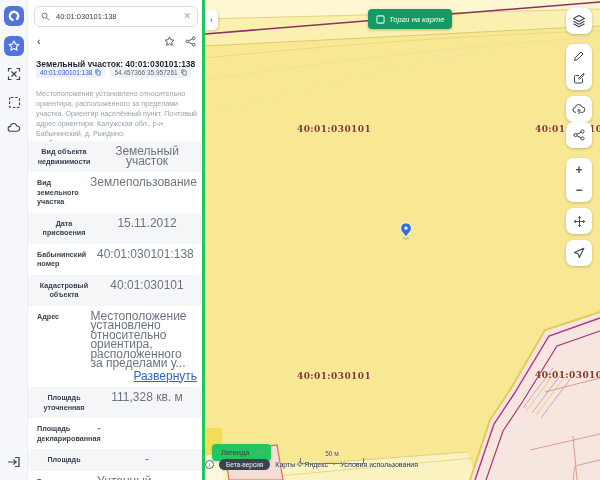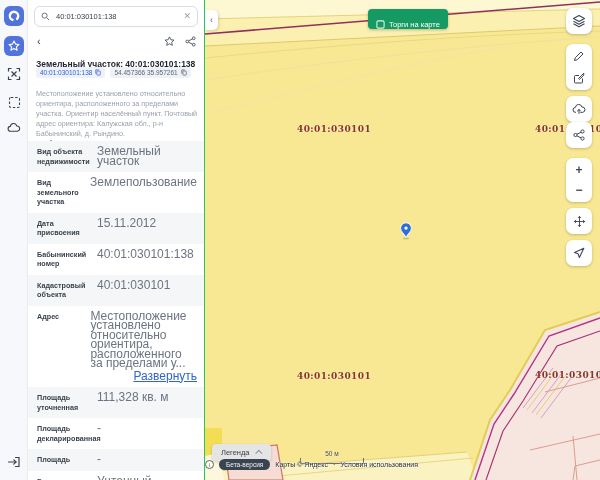--- a/index.html
+++ b/index.html
@@ -6,66 +6,66 @@
   *{box-sizing:border-box;font-family:"Liberation Sans",sans-serif;}
   #screen{position:relative;width:600px;height:480px;background:#fff;overflow:hidden;}
 
   
   #rail{position:absolute;left:0;top:0;width:28px;height:480px;background:#f6f8fb;border-right:1px solid #e9edf2;z-index:30;}
   .rail-btn{position:absolute;left:4px;width:20px;height:20px;border-radius:6px;display:flex;align-items:center;justify-content:center;}
   .rail-btn.blue{background:#5273dc;}
   .rail-ic{color:#39424e;}
 
   
-  #panel{position:absolute;left:28px;top:0;width:177px;height:480px;background:#fff;z-index:20;border-right:1px solid #22c55e;overflow:hidden;}
+  #panel{position:absolute;left:28px;top:0;width:177px;height:480px;background:#fff;z-index:20;border-right:3px solid #22c55e;overflow:hidden;}
   #searchbar{position:absolute;left:6px;top:6px;width:164px;height:21px;border:1px solid #d8dde4;border-radius:6px;background:#fff;display:flex;align-items:center;padding:0 6px;gap:4px;}
   #searchbar input{flex:1;border:none;outline:none;font-size:7.5px;color:#3a424d;background:transparent;min-width:0;}
   #search-clear{font-size:9px;color:#9aa2ac;cursor:pointer;line-height:1;}
   #subhead{position:absolute;left:0;top:33px;width:177px;height:16px;display:flex;align-items:center;justify-content:space-between;padding:0 9px;}
   #back-btn{font-size:11px;color:#39424e;line-height:1;cursor:pointer;}
   .subhead-right{display:flex;gap:10px;align-items:center;color:#4a535e;}
   #obj-title{position:absolute;left:8px;top:53px;width:165px;font-size:8.5px;font-weight:bold;color:#1b2430;white-space:nowrap;overflow:hidden;}
   #chips{position:absolute;left:8px;top:67px;display:flex;gap:5px;}
   .chip{display:flex;align-items:center;gap:3px;background:#eef1f6;border-radius:3px;padding:2px 4px;font-size:6.5px;white-space:nowrap;}
   .chip.link{color:#2f62d9;}
   .chip.coords{color:#5c6673;}
   #obj-desc{position:absolute;left:8px;top:82px;width:162px;font-size:7.2px;line-height:10px;color:#99a2ac;}
   #tabbar{position:absolute;left:0;top:133px;width:177px;border-bottom:1px solid #edf0f3;padding:0 8px;}
   #tab-info{display:inline-block;font-size:8.5px;font-weight:bold;color:#1c2530;padding-bottom:5px;border-bottom:2px solid #3565d8;}
   #fields{position:absolute;left:0;top:141px;width:177px;}
   .frow{display:flex;width:100%;}
-  .frow.alt{background:#f5f6f8;}
+  .frow.alt{background:#f5f6f8;text-align:center;}
   .flabel{width:66px;padding:6px 3px 6px 9px;font-size:7.2px;font-weight:bold;color:#39424d;line-height:9.5px;}
   .fvalue{flex:1;padding:6px 8px 6px 3px;font-size:12px;color:#6b7480;line-height:9.5px;}
   .expand-link{display:block;color:#2f62d9;text-decoration:underline;margin-top:3px;cursor:pointer;margin-left:43px;}
 
   
   #map{position:absolute;left:205px;top:0;width:395px;height:480px;background:#f8e893;cursor:grab;}
   #mapsvg{position:absolute;left:0;top:0;}
   .qlabel{position:absolute;font-family:"DejaVu Serif",serif;font-size:9px;font-weight:bold;color:#8a3428;letter-spacing:.4px;white-space:nowrap;text-shadow:0 0 2px rgba(255,255,255,.7);z-index:2;}
   #collapse-tab{position:absolute;left:0;top:10px;width:13px;height:20px;background:#fff;border-radius:0 5px 5px 0;box-shadow:1px 1px 3px rgba(0,0,0,.15);display:flex;align-items:center;justify-content:center;font-size:9px;color:#555;z-index:4;cursor:pointer;}
-  #trades-btn{position:absolute;left:163px;top:9px;height:20px;background:#169a63;border-radius:4px;color:#fff;font-size:7.5px;display:flex;align-items:flex-end;gap:4px;padding:0 8px;box-shadow:0 1px 3px rgba(0,0,0,.25);z-index:4;cursor:pointer;}
+  #trades-btn{position:absolute;left:163px;top:9px;height:20px;background:#169a63;border-radius:4px;color:#fff;font-size:7.5px;display:flex;align-items:center;gap:4px;padding:0 8px;box-shadow:0 1px 3px rgba(0,0,0,.25);z-index:4;cursor:pointer;font-style:italic;}
 
   
   .tool{position:absolute;right:8px;width:26px;background:#fff;border-radius:7px;box-shadow:0 1px 3px rgba(0,0,0,.22);display:flex;flex-direction:column;align-items:center;justify-content:center;z-index:5;cursor:pointer;color:#3c4754;}
   .tool-btn{width:26px;height:22px;display:flex;align-items:center;justify-content:center;cursor:pointer;color:#3c4754;}
   #tool-layers{top:8px;height:26px;}
   #tool-edit{top:44px;height:46px;gap:2px;padding:2px 0;}
   #tool-upload{top:96px;height:26px;}
   #tool-share{top:122px;height:26px;}
   #tool-zoom{top:158px;height:44px;}
   #tool-zoom .tool-btn{font-size:12px;font-weight:bold;height:20px;}
   #tool-move{top:208px;height:26px;}
   #tool-nav{top:240px;height:26px;}
 
   
   #map-pin{position:absolute;left:194px;top:222px;z-index:3;}
 
   
-  #legend-btn{position:absolute;left:7px;top:444px;background:#e5e5e5;border-radius:4px;box-shadow:0 1px 3px rgba(0,0,0,.18);padding:4px 9px;font-size:7.5px;color:#3a424d;display:flex;align-items:center;gap:7px;z-index:4;cursor:pointer;}
+  #legend-btn{position:absolute;left:7px;top:444px;background:#22c55e;border-radius:4px;box-shadow:0 1px 3px rgba(0,0,0,.18);padding:4px 9px;font-size:7.5px;color:#3a424d;display:flex;align-items:center;gap:7px;z-index:4;cursor:pointer;}
   #legend-chev{width:5px;height:5px;border-left:1px solid #8a929c;border-top:1px solid #8a929c;transform:rotate(45deg) translateY(1px);}
   #scalebar{position:absolute;left:95px;top:458px;width:64px;height:6px;border-left:1px solid #6d6d6d;border-right:1px solid #6d6d6d;border-bottom:1px solid #6d6d6d;z-index:4;}
   #scalebar span{position:absolute;left:0;right:0;top:-8px;text-align:center;font-size:6.5px;color:#4a4a4a;text-shadow:0 0 2px #fff;}
   #attribution{position:absolute;left:205px;top:459px;display:flex;align-items:center;gap:5px;z-index:4;}
   #attribution .attr-text{font-size:7px;color:#27313b;text-shadow:0 0 2px #fff,0 0 2px #fff;white-space:nowrap;}
   #beta-pill{background:#3a4350;color:#f2f4f6;font-size:6.5px;border-radius:7px;padding:2px 7px;white-space:nowrap;}
   #info-ic{width:9px;height:9px;border:1px solid #5c646d;border-radius:50%;color:#5c646d;font-size:6px;display:flex;align-items:center;justify-content:center;background:rgba(255,255,255,.5);}
   .attr-sep{font-size:7px;color:#27313b;}
 </style>
 </head>

